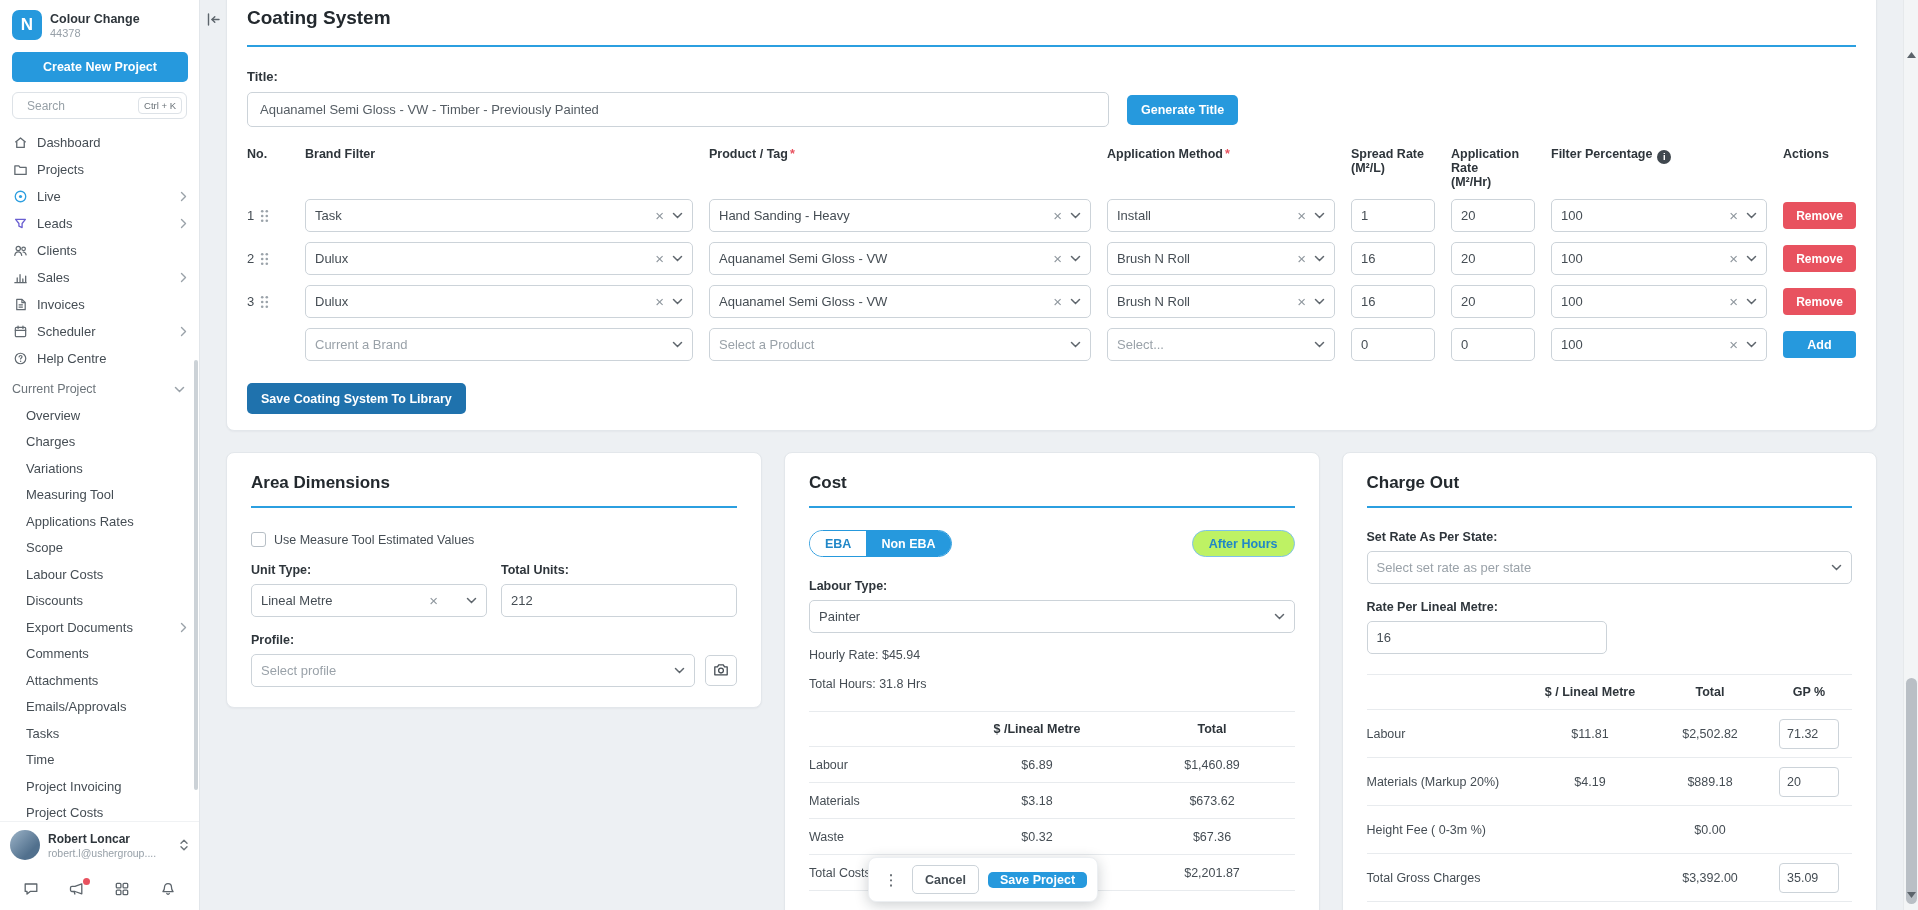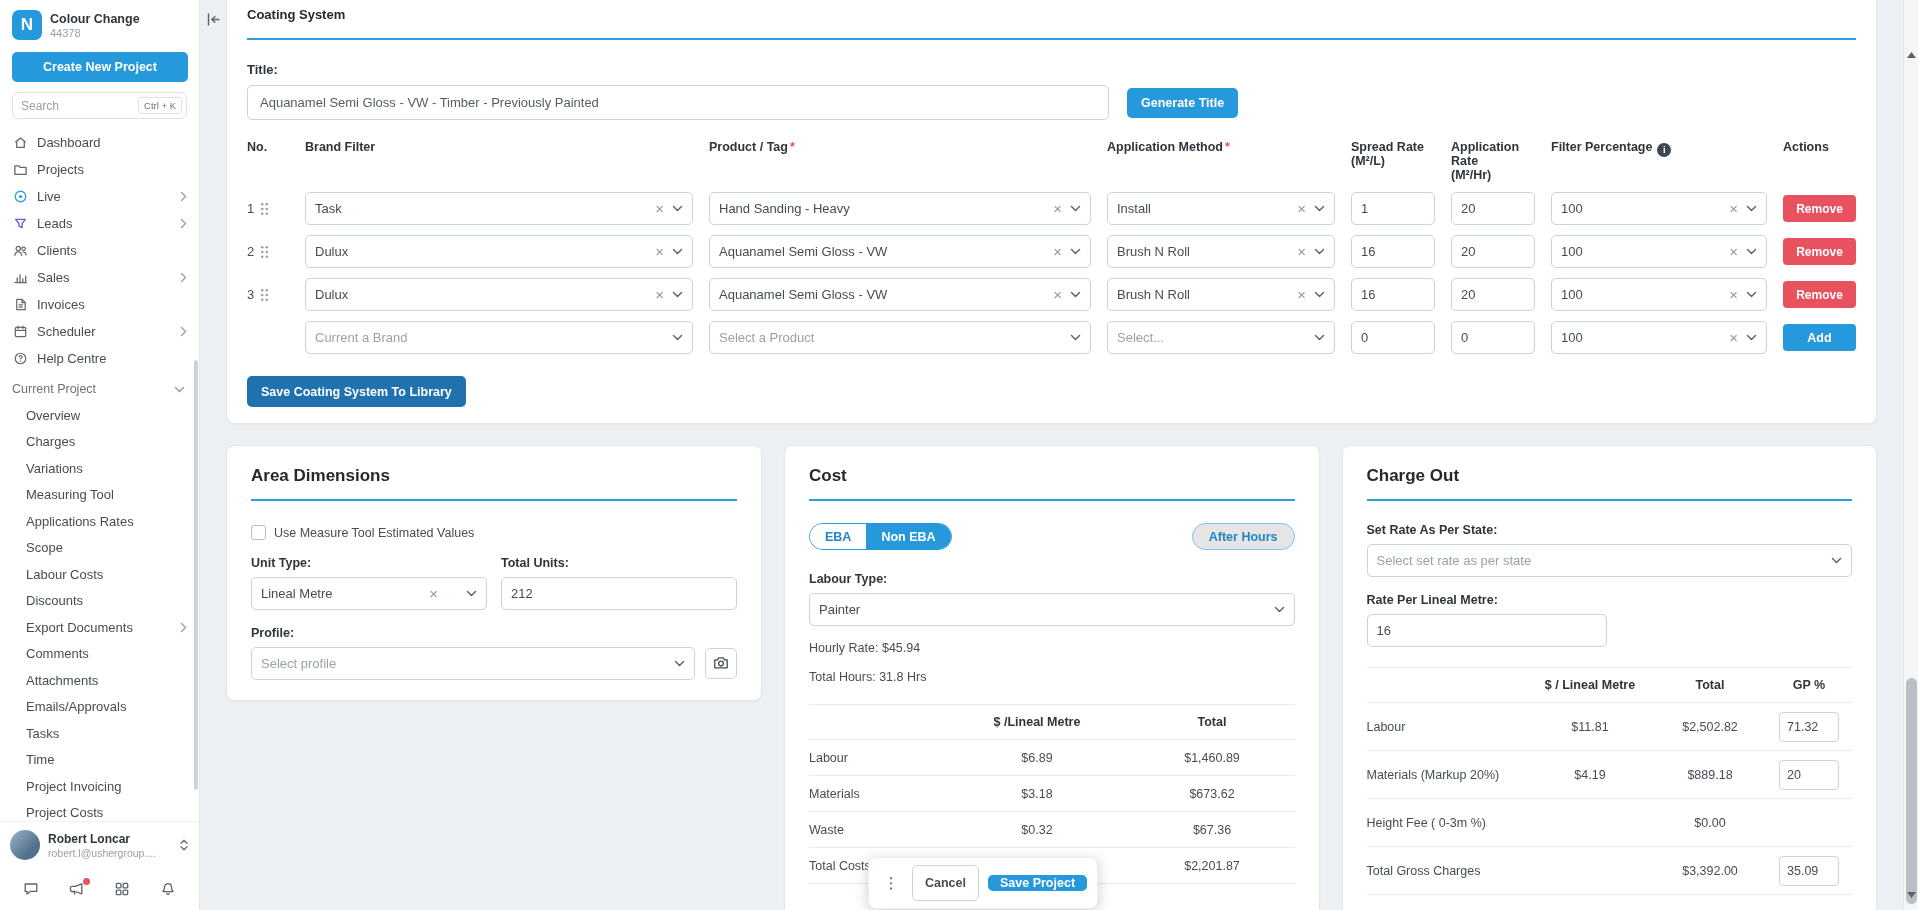--- a/index.html
+++ b/index.html
@@ -7,21 +7,21 @@
   body { font-family: "Liberation Sans", sans-serif; background: #edf0f3; overflow: hidden; color: #3a4148; }
   .app { display: flex; width: 1918px; height: 910px; }
 
   
   .sidebar { width: 200px; min-width: 200px; background: #fff; border-right: 1px solid #e2e6ea; position: relative; overflow: hidden; }
   .org { display: flex; gap: 8px; align-items: center; padding: 10px 12px 6px; }
   .logo { width: 30px; height: 30px; border-radius: 7px; background: #2699dd; color: #fff; font-weight: 700; font-size: 17px; display: flex; align-items: center; justify-content: center; }
   .org-name { font-weight: 700; font-size: 12.5px; color: #2e353b; }
   .org-num { font-size: 11px; color: #97a0a8; margin-top: 1px; }
   .create-btn { display: block; width: 176px; margin: 6px 12px 10px; height: 30px; background: #2699dd; border: none; border-radius: 5px; color: #fff; font-weight: 700; font-size: 12.5px; font-family: inherit; cursor: pointer; }
-  .search { display: flex; align-items: center; margin: 0 12px 6px; height: 27px; border: 1px solid #dde2e7; border-radius: 6px; padding: 0 4px 0 8px; background: #fff; }
+  .search { display: flex; align-items: center; margin: 0 12px 6px; height: 27px; border: 1px solid #dde2e7; border-radius: 6px; padding: 0 4px 0 14px; background: #fff; }
   .search input { flex: 1; border: none; outline: none; font-size: 12px; color: #5a6269; min-width: 0; font-family: inherit; background: transparent; }
   .search input::placeholder { color: #98a1a8; }
   .kbd { font-size: 9.5px; color: #6b7379; border: 1px solid #dde2e7; border-radius: 4px; padding: 2px 5px; background: #fff; white-space: nowrap; }
   .menu { padding-top: 4px; }
   .mi { display: flex; align-items: center; gap: 9px; height: 27px; padding: 0 12px; color: #454d54; cursor: pointer; }
   .mi .ico { width: 16px; height: 16px; display: flex; align-items: center; justify-content: center; color: #626a71; }
   .mi.live .ico { color: #2d9fe0; }
   .mi.leads .ico { color: #6a5fd1; }
   .mi .lbl { flex: 1; font-size: 13px; }
   .chev-r { color: #9aa2a9; display: flex; }
@@ -41,21 +41,21 @@
   
   .main { flex: 1; position: relative; height: 910px; padding: 0 41px 0 26px; overflow: hidden; }
   .collapse-btn { position: absolute; left: 2px; top: 10px; width: 22px; height: 22px; border: none; background: transparent; color: #5c646b; cursor: pointer; display: flex; align-items: center; justify-content: center; z-index: 5; }
   .card { background: #fff; border: 1px solid #e3e7eb; border-radius: 8px; box-shadow: 0 1px 2px rgba(20,30,40,.04); }
   .blue-rule { height: 2px; background: #2b9fe0; border: none; margin-top: 16px; }
   .btn-primary { background: #2699dd; color: #fff; border: none; border-radius: 5px; font-weight: 700; font-size: 12.5px; font-family: inherit; cursor: pointer; }
   .btn-danger { background: #e8525f; color: #fff; border: none; border-radius: 4px; height: 27px; padding: 0 10px; font-size: 12px; font-weight: 700; font-family: inherit; cursor: pointer; }
 
   
   .coating { margin-top: -14px; padding: 20px 20px 16px; }
-  .coating h1 { font-size: 13px; font-weight: 700; color: #23292e; }
+  .coating h1 { font-size: 19px; font-weight: 700; color: #23292e; }
   .fld-label { font-size: 13px; font-weight: 700; color: #2e353b; }
   .title-label { margin-top: 22px; }
   .title-row { display: flex; align-items: center; gap: 18px; margin-top: 8px; }
   .title-input { width: 862px; height: 35px; border: 1px solid #ccd3d9; border-radius: 5px; padding: 0 12px; font-size: 13px; color: #555d64; font-family: inherit; }
   .gen-btn { height: 30px; padding: 0 14px; }
   .cgrid { display: grid; grid-template-columns: 42px 388px 382px 228px 84px 84px 216px 1fr; column-gap: 16px; align-items: center; }
   .chead { margin-top: 20px; font-size: 12.5px; font-weight: 700; color: #2e353b; align-items: start; }
   .req { color: #e8525f; margin-left: 2px; }
   .info-i { display: inline-flex; width: 14px; height: 14px; border-radius: 50%; background: #40484f; color: #fff; font-size: 9.5px; align-items: center; justify-content: center; margin-left: 5px; vertical-align: -2px; font-weight: 700; font-style: normal; }
   .crow { margin-top: 10px; }
@@ -87,42 +87,42 @@
   .profile-label { margin-top: 16px; display: block; }
   .profile-row { display: flex; gap: 10px; align-items: center; margin-top: 7px; }
   .profile-row .sel { flex: 1; }
   .cam-btn { width: 32px; height: 31px; border: 1px solid #ccd3d9; border-radius: 5px; background: #fff; display: flex; align-items: center; justify-content: center; color: #454d54; cursor: pointer; flex: none; }
 
   
   .seg-row { display: flex; align-items: center; justify-content: space-between; margin-top: 22px; gap: 26px; }
   .seg { display: flex; border: 1px solid #2699dd; border-radius: 999px; overflow: hidden; height: 27px; }
   .seg-btn { padding: 0 15px; font-size: 12.5px; font-weight: 700; display: flex; align-items: center; background: #fff; color: #2187c7; border: none; font-family: inherit; cursor: pointer; }
   .seg-btn.active { background: #2699dd; color: #fff; }
-  .after { height: 27px; border: 1px solid #7fc2ea; border-radius: 999px; background: #e5e5e5; color: #2187c7; font-size: 12.5px; font-weight: 700; padding: 0 16px; display: flex; align-items: center; font-family: inherit; cursor: pointer; }
+  .after { height: 27px; border: 1px solid #7fc2ea; border-radius: 999px; background: #bef264; color: #2187c7; font-size: 12.5px; font-weight: 700; padding: 0 16px; display: flex; align-items: center; font-family: inherit; cursor: pointer; }
   .mt22 { margin-top: 22px; display: block; }
   .full-sel { margin-top: 7px; }
   .info-line { margin-top: 15px; font-size: 12.5px; color: #454d54; }
   .cost-table { margin-top: 20px; }
   .ct-head, .ct-row { display: grid; grid-template-columns: 1fr 185px 165px; align-items: center; height: 36px; border-bottom: 1px solid #e8ebee; font-size: 12.5px; }
   .ct-head { border-top: 1px solid #e8ebee; font-weight: 700; color: #2e353b; }
   .ct-row { color: #454d54; }
   .cc { text-align: center; }
 
   
   .rate-input { width: 240px; margin-top: 7px; display: block; }
   .ch-table { margin-top: 20px; }
   .ch-head, .ch-row { display: grid; grid-template-columns: 1fr 128px 112px 86px; align-items: center; font-size: 12.5px; border-bottom: 1px solid #e8ebee; color: #454d54; }
   .ch-head { height: 36px; border-top: 1px solid #e8ebee; font-weight: 700; color: #2e353b; }
   .ch-row { min-height: 48px; }
   .gp-input { width: 60px; height: 30px; border: 1px solid #ccd3d9; border-radius: 4px; padding: 0 7px; font-size: 12.5px; font-family: inherit; justify-self: center; color: #454d54; }
 
   
   .action-bar { position: absolute; left: 668px; top: 857px; display: flex; align-items: center; gap: 9px; background: #fff; border-radius: 8px; padding: 7px 10px; box-shadow: 0 3px 14px rgba(25,35,45,.22); border: 1px solid #eceff2; z-index: 10; }
   .dots-btn { width: 24px; height: 28px; border: none; background: #fff; font-size: 15px; color: #454d54; cursor: pointer; font-family: inherit; }
-  .btn-cancel { height: 36px; padding: 0 12px; border: 1px solid #ccd3d9; border-radius: 5px; background: #fff; font-size: 12.5px; font-weight: 700; color: #454d54; font-family: inherit; cursor: pointer; }
+  .btn-cancel { height: 29px; padding: 0 12px; border: 1px solid #ccd3d9; border-radius: 5px; background: #fff; font-size: 12.5px; font-weight: 700; color: #454d54; font-family: inherit; cursor: pointer; }
   .btn-save { height: 16px; padding: 0 12px; }
 
   
   .vscroll { position: absolute; right: 0; top: 0; width: 15px; height: 910px; background: #f3f5f6; border-left: 1px solid #e6e9eb; z-index: 20; }
   .vs-up { position: absolute; top: 44px; left: 3px; }
   .vs-down { position: absolute; bottom: 8px; left: 3px; }
   .vs-thumb { position: absolute; left: 2px; width: 11px; top: 678px; height: 226px; background: #b9bfc5; border-radius: 6px; cursor: pointer; }
 </style>
 </head>
 <body>

